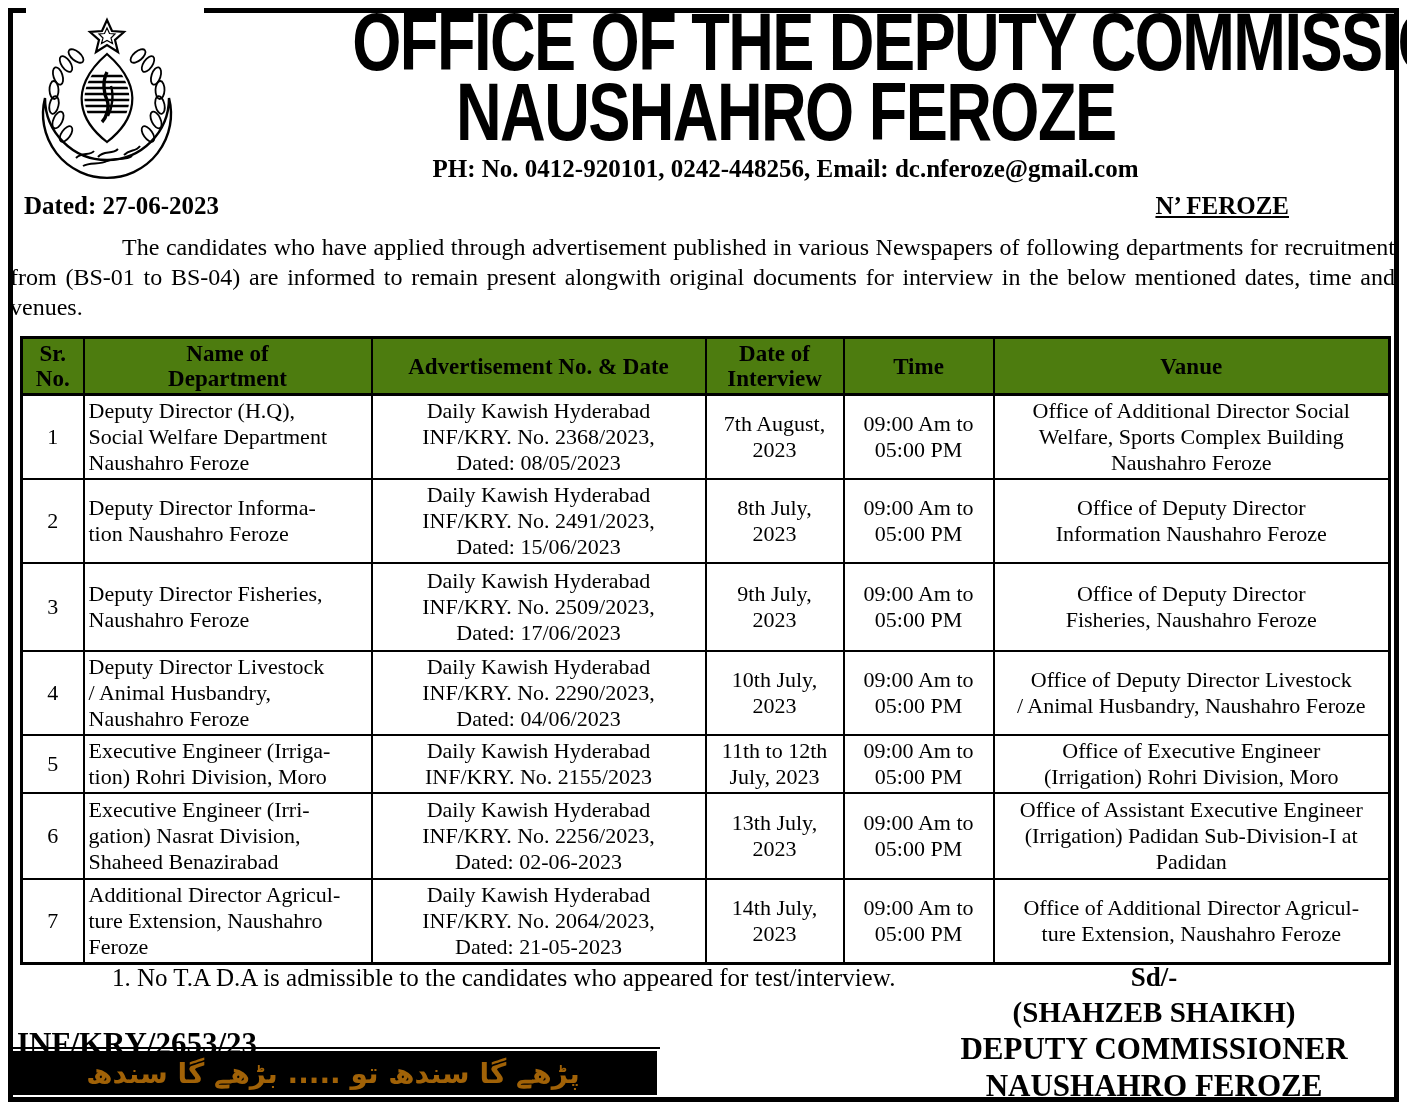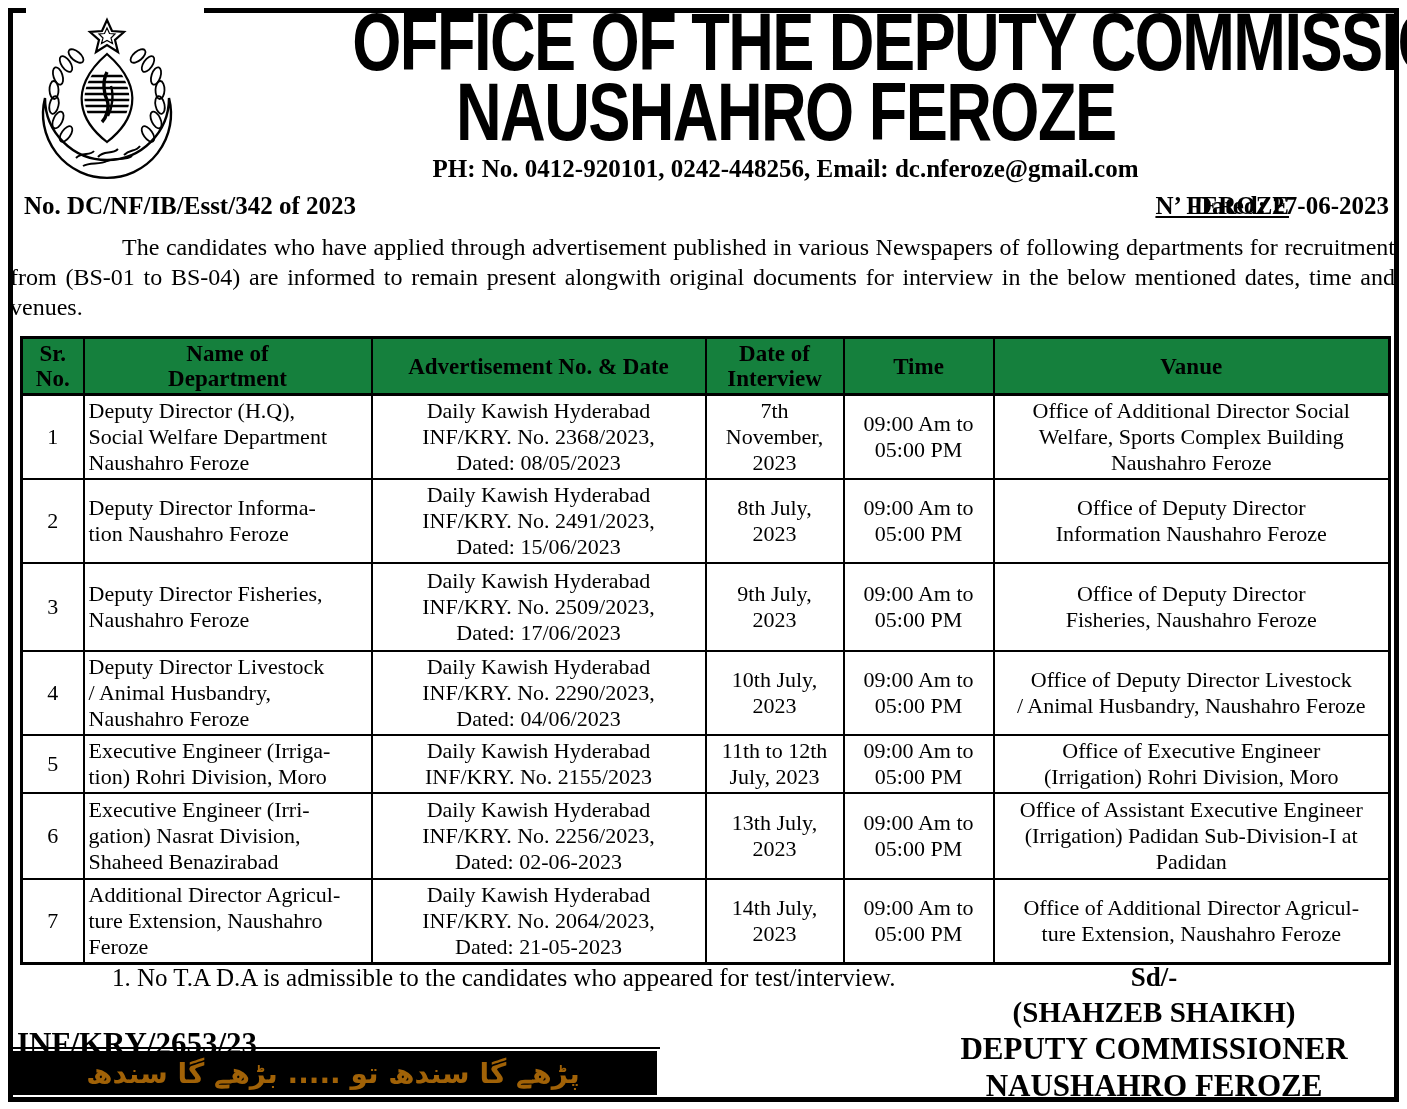--- a/index.html
+++ b/index.html
@@ -42,21 +42,21 @@
   table.sched {
     position:absolute; left:20px; top:336px; width:1368px;
     border-collapse:collapse; table-layout:fixed;
     border:3px solid #000;
   }
   .sched th, .sched td {
     border:2px solid #000; white-space:pre-line; vertical-align:middle;
     text-align:center; font-size:22px; line-height:26px; padding:2px 4px;
   }
   .sched thead th {
-    background:#15803d; font-size:23px; line-height:25px; font-weight:bold;
+    background:#4d7c0f; font-size:23px; line-height:25px; font-weight:bold;
     border-bottom:3px solid #000; height:50px;
   }
   .sched td.c-name { text-align:left; }
 
   .note-line {
     position:absolute; left:112px; top:964px; font-size:25px;
   }
   .sig-block {
     position:absolute; right:18px; top:941px; width:470px; text-align:center;
     font-weight:bold;
@@ -135,21 +135,20 @@
   </g>
 </svg>
 
 <div class="title-wrap">
   <div class="title-line">OFFICE OF THE DEPUTY COMMISSIONER</div><br>
   <div class="title-line l2">NAUSHAHRO FEROZE</div>
   <div class="contact-line">PH: No. 0412-920101, 0242-448256,  Email: dc.nferoze@gmail.com</div>
 </div>
 
 <div class="ref-row">
-  <span>No. DC/NF/IB/Esst/342 of 2023</span>
   <span class="ref-center">N’ FEROZE</span>
   <span>Dated: 27-06-2023</span>
 </div>
 
 <div class="intro">The candidates who have applied through advertisement published in various Newspapers of following departments for recruitment from (BS-01 to BS-04) are informed to remain present alongwith original documents for interview in the below mentioned dates, time and venues.</div>
 
 <table class="sched">
   <colgroup>
     <col style="width:62px">
       <col style="width:288px">
@@ -173,21 +172,21 @@
   </thead>
   <tbody>
     <tr style="height:84px">
       <td>1</td>
       <td class="c-name">Deputy Director (H.Q),
 Social Welfare Department
 Naushahro Feroze</td>
       <td>Daily Kawish Hyderabad
 INF/KRY. No. 2368/2023,
 Dated: 08/05/2023</td>
-      <td>7th November,
+      <td>7th August,
 2023</td>
       <td>09:00 Am to
 05:00 PM</td>
       <td>Office of Additional Director Social
 Welfare, Sports Complex Building
 Naushahro Feroze</td>
     </tr>
     <tr style="height:84px">
       <td>2</td>
       <td class="c-name">Deputy Director Informa-

